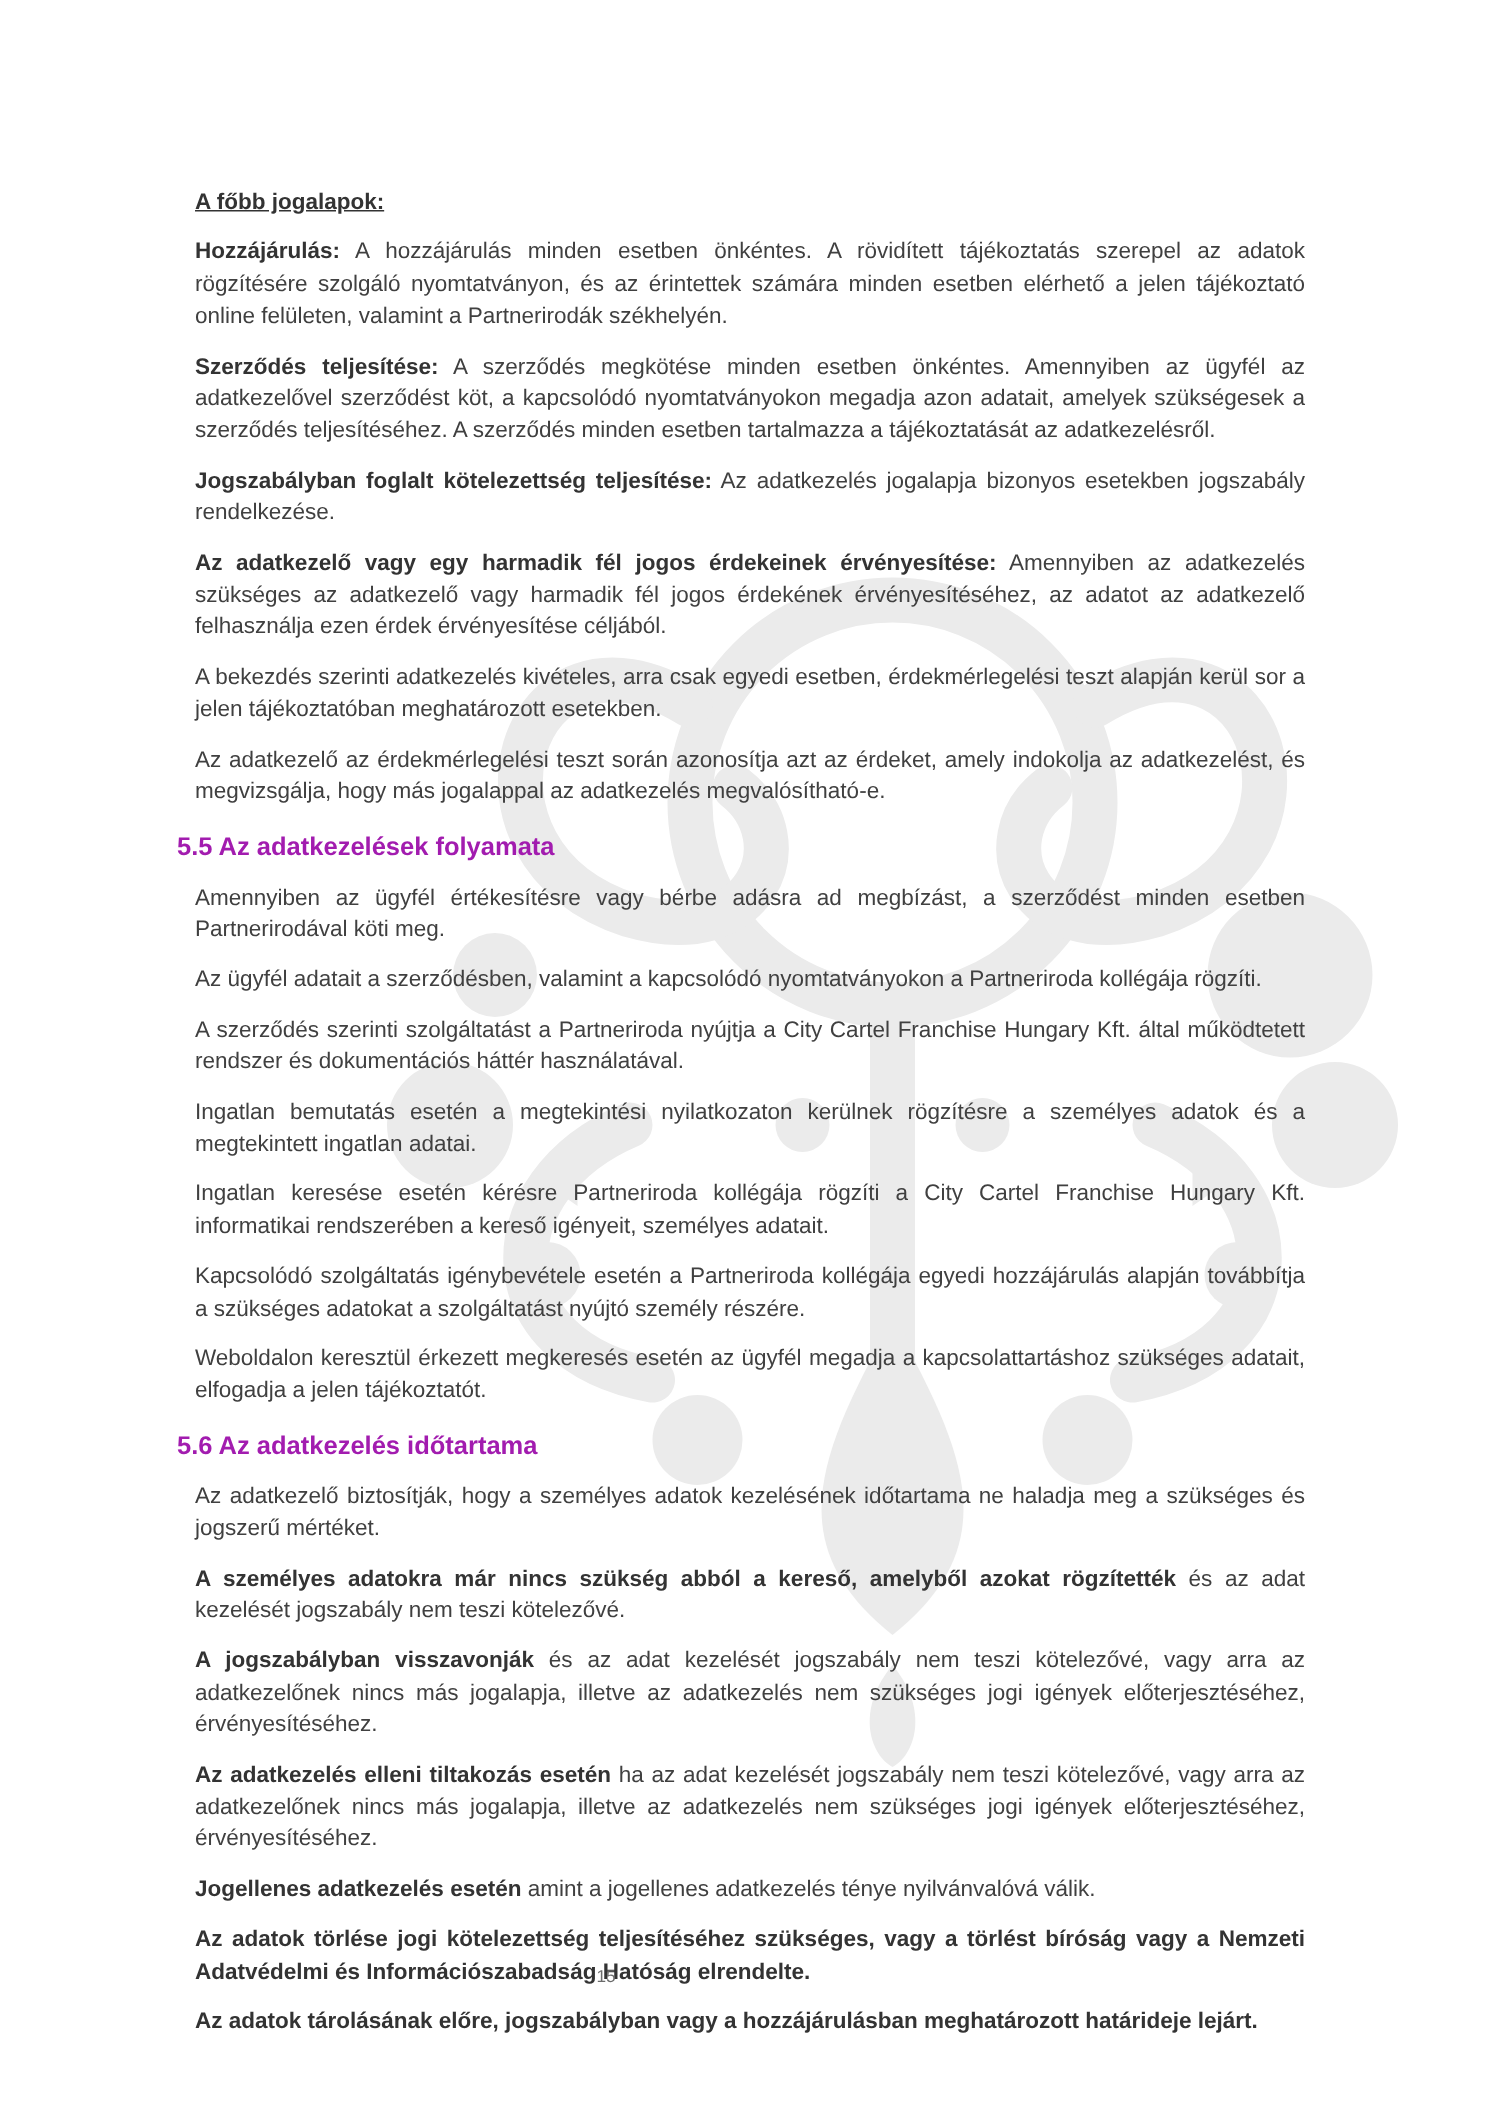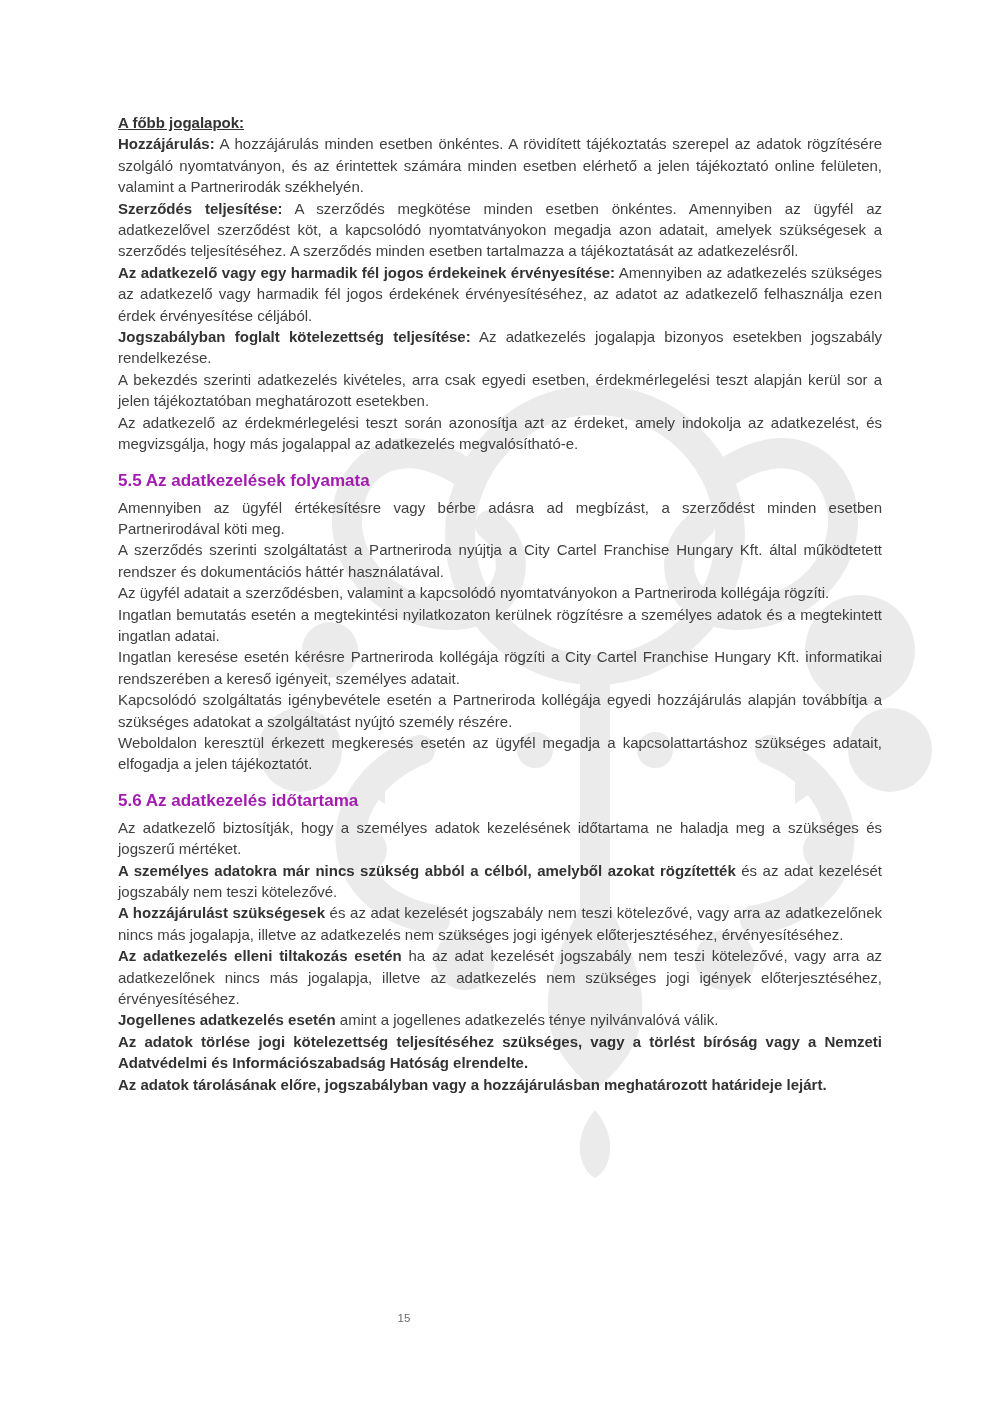--- a/index.html
+++ b/index.html
@@ -15,21 +15,21 @@
     position:absolute;left:205px;top:320px;
     width:770px;height:860px;
     z-index:0;pointer-events:none;
   }
   .content{
     position:absolute;left:118px;top:112px;width:764px;
     z-index:1;
     color:#404040;
     font-size:15px;line-height:21.4px;
   }
-  .content p{margin:0;text-align:justify;}
+  .content p{margin:12px;text-align:justify;}
   .content p .b{font-weight:bold;color:#333333;}
   .content p .u{text-decoration:underline;}
   .content h2{
     margin:15px 0 5px 0;
     font-size:17px;line-height:22px;
     font-weight:bold;color:#a21caf;
   }
   .page-number{
     position:absolute;left:0;top:1312px;width:808px;
     text-align:center;font-size:11.5px;color:#6b6b6b;
@@ -65,36 +65,36 @@
       <circle cx="330" cy="430" r="18"></circle>
       <circle cx="450" cy="430" r="18"></circle>
       <path d="M390 790 C415 820 405 850 390 858 C375 850 365 820 390 790 Z"></path>
     </g>
   </svg>
 
   <main class="content">
       <p><span class="b u">A főbb jogalapok:</span></p>
       <p><span class="b">Hozzájárulás:</span><span> A hozzájárulás minden esetben önkéntes. A rövidített tájékoztatás szerepel az adatok rögzítésére szolgáló nyomtatványon, és az érintettek számára minden esetben elérhető a jelen tájékoztató online felületen, valamint a Partnerirodák székhelyén.</span></p>
       <p><span class="b">Szerződés teljesítése:</span><span> A szerződés megkötése minden esetben önkéntes. Amennyiben az ügyfél az adatkezelővel szerződést köt, a kapcsolódó nyomtatványokon megadja azon adatait, amelyek szükségesek a szerződés teljesítéséhez. A szerződés minden esetben tartalmazza a tájékoztatását az adatkezelésről.</span></p>
+      <p><span class="b">Jogszabályban foglalt kötelezettség teljesítése:</span><span> Az adatkezelés jogalapja bizonyos esetekben jogszabály rendelkezése.</span></p>
       <p><span class="b">Az adatkezelő vagy egy harmadik fél jogos érdekeinek érvényesítése:</span><span> Amennyiben az adatkezelés szükséges az adatkezelő vagy harmadik fél jogos érdekének érvényesítéséhez, az adatot az adatkezelő felhasználja ezen érdek érvényesítése céljából.</span></p>
-      <p><span class="b">Jogszabályban foglalt kötelezettség teljesítése:</span><span> Az adatkezelés jogalapja bizonyos esetekben jogszabály rendelkezése.</span></p>
       <p><span>A bekezdés szerinti adatkezelés kivételes, arra csak egyedi esetben, érdekmérlegelési teszt alapján kerül sor a jelen tájékoztatóban meghatározott esetekben.</span></p>
       <p><span>Az adatkezelő az érdekmérlegelési teszt során azonosítja azt az érdeket, amely indokolja az adatkezelést, és megvizsgálja, hogy más jogalappal az adatkezelés megvalósítható-e.</span></p>
       <h2><span>5.5 Az adatkezelések folyamata</span></h2>
       <p><span>Amennyiben az ügyfél értékesítésre vagy bérbe adásra ad megbízást, a szerződést minden esetben Partnerirodával köti meg.</span></p>
+      <p><span>Az ügyfél adatait a szerződésben, valamint a kapcsolódó nyomtatványokon a Partneriroda kollégája rögzíti.</span></p>
       <p><span>A szerződés szerinti szolgáltatást a Partneriroda nyújtja a City Cartel Franchise Hungary Kft. által működtetett rendszer és dokumentációs háttér használatával.</span></p>
-      <p><span>Az ügyfél adatait a szerződésben, valamint a kapcsolódó nyomtatványokon a Partneriroda kollégája rögzíti.</span></p>
       <p><span>Ingatlan bemutatás esetén a megtekintési nyilatkozaton kerülnek rögzítésre a személyes adatok és a megtekintett ingatlan adatai.</span></p>
       <p><span>Ingatlan keresése esetén kérésre Partneriroda kollégája rögzíti a City Cartel Franchise Hungary Kft. informatikai rendszerében a kereső igényeit, személyes adatait.</span></p>
       <p><span>Kapcsolódó szolgáltatás igénybevétele esetén a Partneriroda kollégája egyedi hozzájárulás alapján továbbítja a szükséges adatokat a szolgáltatást nyújtó személy részére.</span></p>
       <p><span>Weboldalon keresztül érkezett megkeresés esetén az ügyfél megadja a kapcsolattartáshoz szükséges adatait, elfogadja a jelen tájékoztatót.</span></p>
       <h2><span>5.6 Az adatkezelés időtartama</span></h2>
       <p><span>Az adatkezelő biztosítják, hogy a személyes adatok kezelésének időtartama ne haladja meg a szükséges és jogszerű mértéket.</span></p>
-      <p><span class="b">A személyes adatokra már nincs szükség abból a célból, amelyből azokat rögzítették</span><span> és az adat kezelését jogszabály nem teszi kötelezővé.</span></p>
-      <p><span class="b">A hozzájárulást szükségesek</span><span> és az adat kezelését jogszabály nem teszi kötelezővé, vagy arra az adatkezelőnek nincs más jogalapja, illetve az adatkezelés nem szükséges jogi igények előterjesztéséhez, érvényesítéséhez.</span></p>
+      <p><span class="b">A személyes adatokra már nincs szükség abból a kereső, amelyből azokat rögzítették</span><span> és az adat kezelését jogszabály nem teszi kötelezővé.</span></p>
+      <p><span class="b">A jogszabályban visszavonják</span><span> és az adat kezelését jogszabály nem teszi kötelezővé, vagy arra az adatkezelőnek nincs más jogalapja, illetve az adatkezelés nem szükséges jogi igények előterjesztéséhez, érvényesítéséhez.</span></p>
       <p><span class="b">Az adatkezelés elleni tiltakozás esetén</span><span> ha az adat kezelését jogszabály nem teszi kötelezővé, vagy arra az adatkezelőnek nincs más jogalapja, illetve az adatkezelés nem szükséges jogi igények előterjesztéséhez, érvényesítéséhez.</span></p>
       <p><span class="b">Jogellenes adatkezelés esetén</span><span> amint a jogellenes adatkezelés ténye nyilvánvalóvá válik.</span></p>
       <p><span class="b">Az adatok törlése jogi kötelezettség teljesítéséhez szükséges, vagy a törlést bíróság vagy a Nemzeti Adatvédelmi és Információszabadság Hatóság elrendelte.</span></p>
       <p><span class="b">Az adatok tárolásának előre, jogszabályban vagy a hozzájárulásban meghatározott határideje lejárt.</span></p>
     </main>
 
   <div class="page-number">15</div>
 </div>
 
 </body></html>

